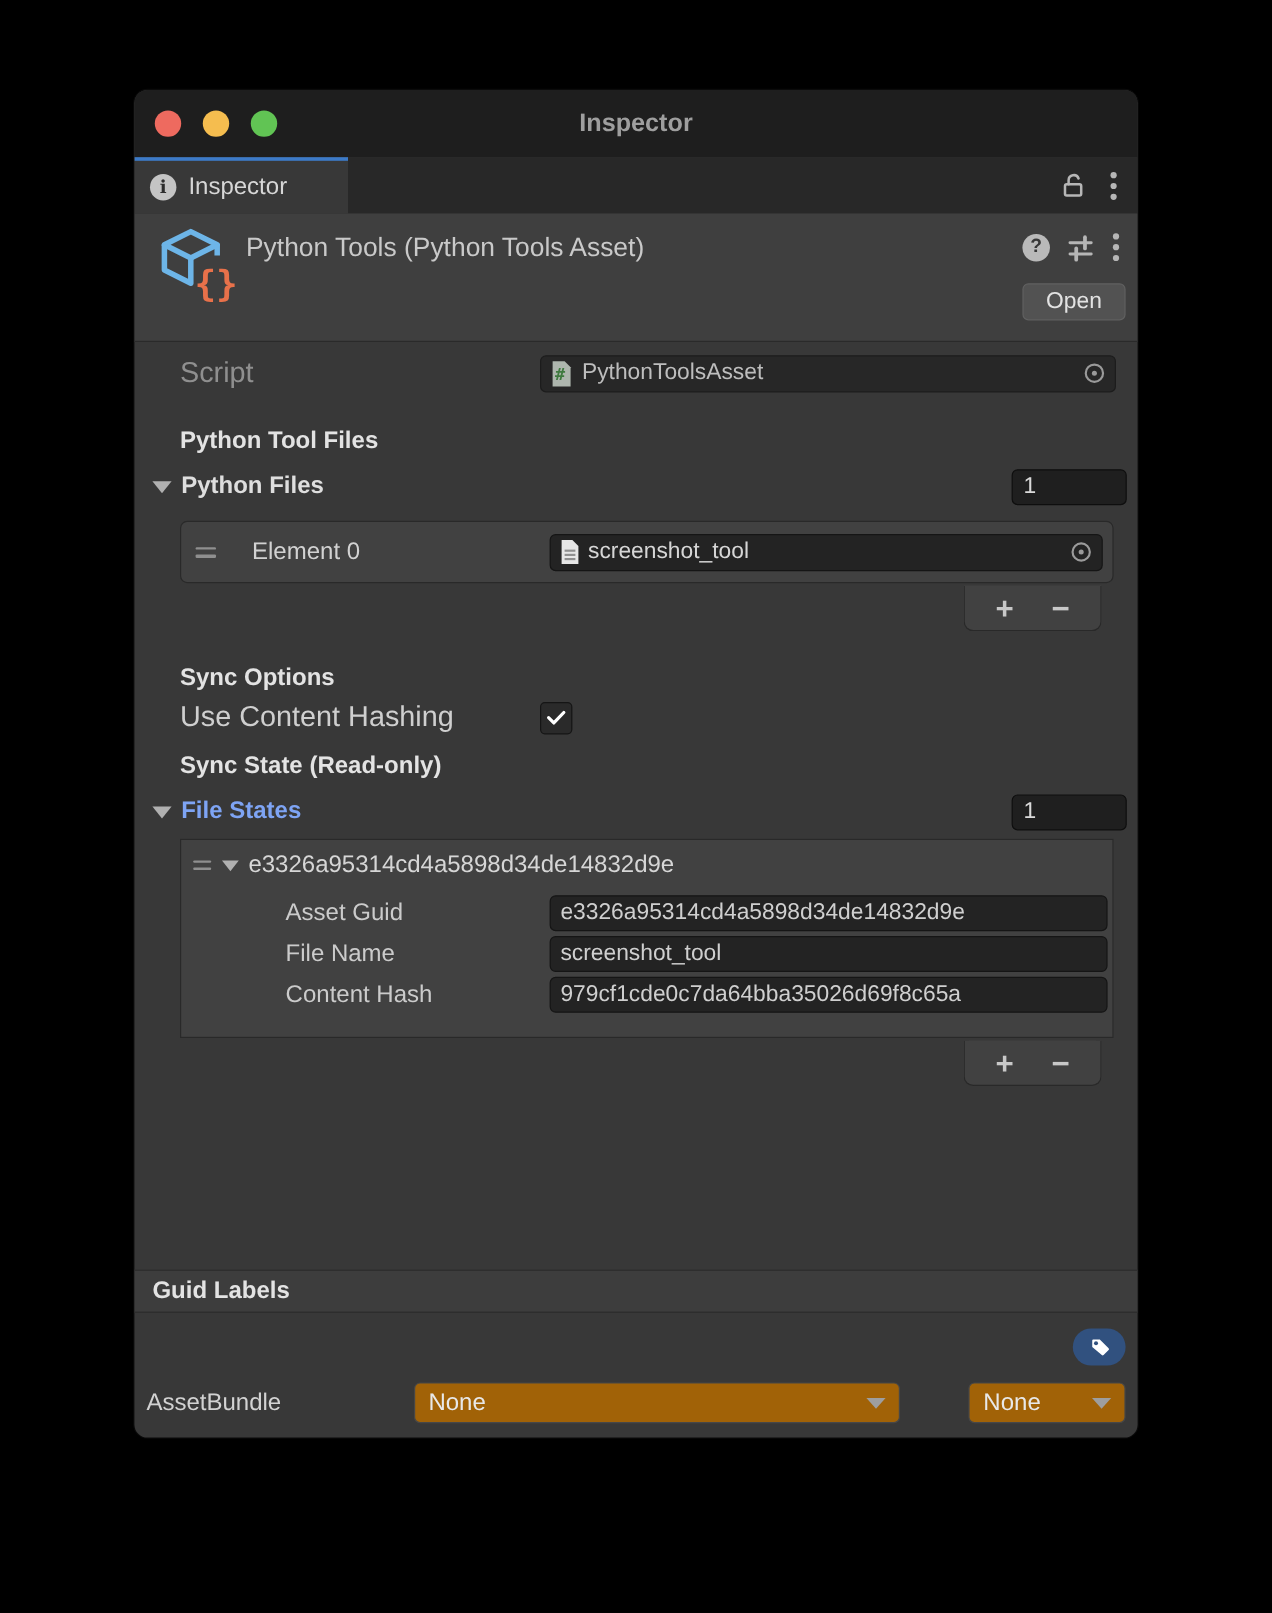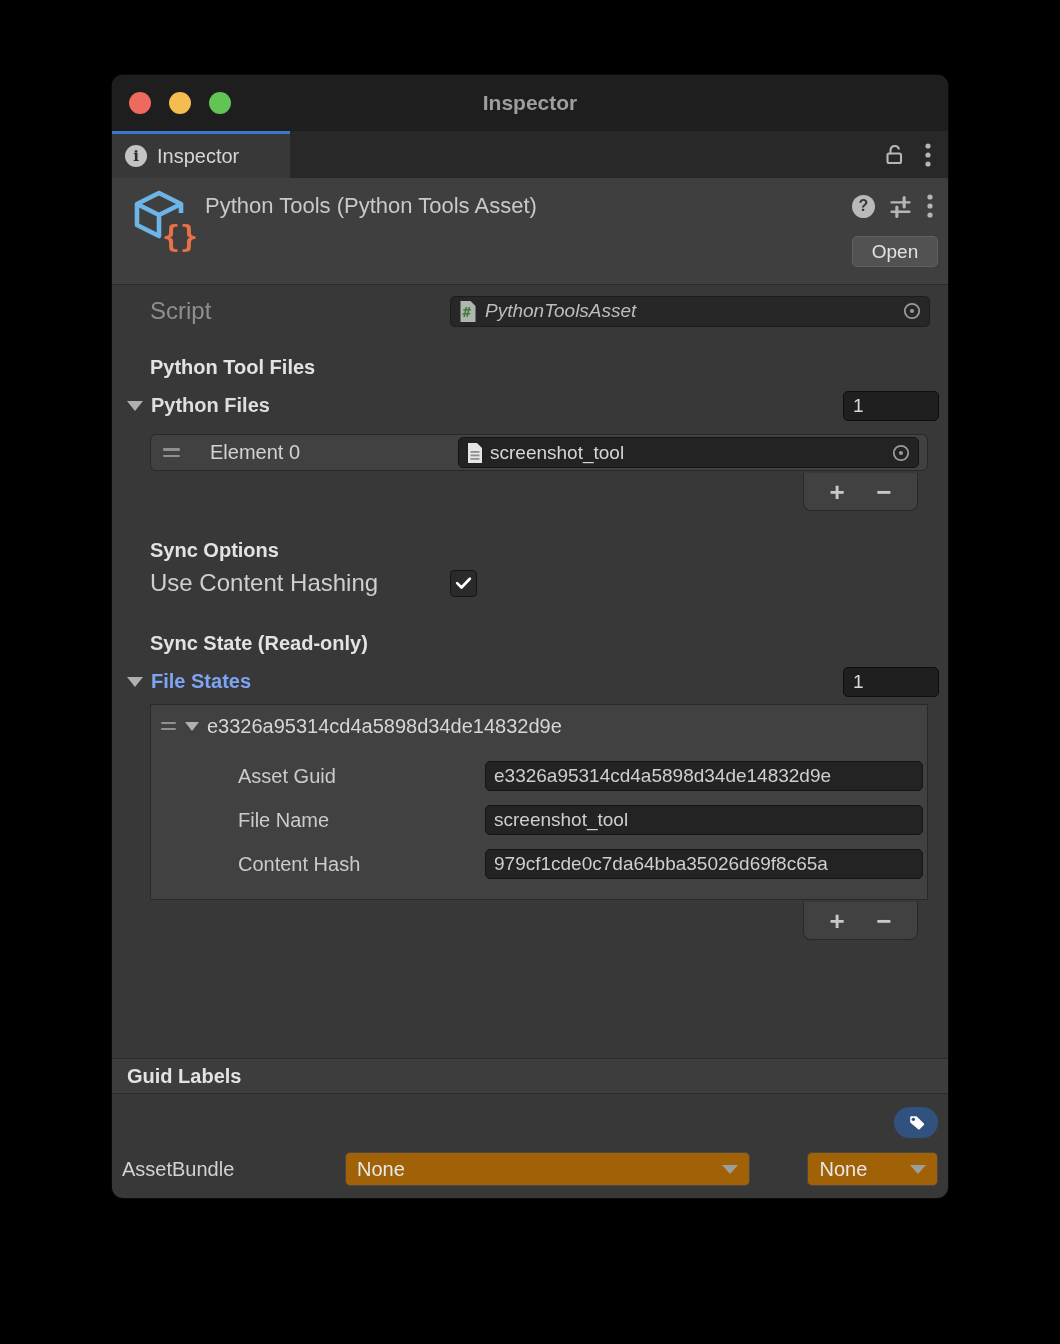--- a/index.html
+++ b/index.html
@@ -43,36 +43,36 @@
               color:#e2e2e2; font-size:19px; display:flex; align-items:center; justify-content:center;
               padding:0 14px; }
 
   
   .body { padding-top:9px; position:relative; }
   .row { display:flex; align-items:center; height:34px; padding:0 18px 0 38px; }
   .row-label { width:300px; flex:none; font-size:24px; color:#cfcfcf; }
   .row-label.dim { color:#8f8f8f; }
   .field { flex:1; height:31px; background:#272727; border:1px solid #1c1c1c; border-radius:5px;
            display:flex; align-items:center; padding:0 7px; gap:7px; overflow:hidden; }
-  .field-text { flex:1; font-size:19px; color:#bdbdbd; white-space:nowrap; overflow:hidden;font-style:italic; }
+  .field-text { flex:1; font-size:19px; color:#bdbdbd; white-space:nowrap; overflow:hidden; }
   .sect { margin-top:26px; height:26px; display:flex; align-items:center; padding-left:38px;
           font-size:20px; font-weight:bold; color:#e3e3e3; }
   .fold-row { margin-top:10px; height:31px; display:flex; align-items:center;
               padding-left:15px; padding-right:9px; }
   .tri { width:0; height:0; border-left:8px solid transparent; border-right:8px solid transparent;
          border-top:10px solid #b0b0b0; margin-right:8px; flex:none; }
   .fold-label { font-size:20px; font-weight:bold; color:#dedede; }
   .fold-label.blue { color:#7ea4f4; }
   .count-field { margin-left:auto; width:96px; height:30px; background:#1f1f1f;
                  border:1px solid #0e0e0e; border-radius:5px; color:#dadada; font-size:19px;
                  display:flex; align-items:center; padding-left:9px; }
 
   
   .list-box { margin:13px 20px 0 38px; background:#414141; border:1px solid #292929;
-              border-radius:6px; height:37px; display:flex; align-items:center;
+              border-radius:6px; height:52px; display:flex; align-items:center;
               padding:0 8px 0 12px; }
   .drag { display:flex; flex-direction:column; gap:4px; flex:none; }
   .drag i { display:block; width:17px; height:2.5px; background:#8f8f8f; border-radius:1px; }
   .elem-label { margin-left:30px; width:248px; flex:none; font-size:20px; color:#d2d2d2; }
   .obj-field { flex:1; height:31px; background:#232323; border:1px solid #151515; border-radius:5px;
                display:flex; align-items:center; padding:0 7px; gap:6px; overflow:hidden; }
   .obj-text { flex:1; font-size:19px; color:#d6d6d6; white-space:nowrap; overflow:hidden; }
   .list-footer { width:115px; height:38px; margin:2px 30px 0 auto; background:#414141;
                  border:1px solid #292929; border-top:none; border-radius:0 0 8px 8px;
                  display:flex; align-items:center; justify-content:space-evenly; }
@@ -84,21 +84,21 @@
 
   
   .state-box { margin:7px 20px 0 38px; background:#414141; border:1px solid #292929;
                border-radius:0; padding-bottom:20px; }
   .state-head { height:42px; display:flex; align-items:center; padding-left:10px; }
   .drag-sm { display:flex; flex-direction:column; gap:3.5px; flex:none; margin-right:9px; }
   .drag-sm i { display:block; width:15px; height:2.5px; background:#8f8f8f; border-radius:1px; }
   .tri-sm { width:0; height:0; border-left:7px solid transparent; border-right:7px solid transparent;
             border-top:9px solid #b0b0b0; margin-right:8px; flex:none; }
   .state-title { font-size:20px; color:#d6d6d6; white-space:nowrap; overflow:hidden; }
-  .state-row { display:flex; align-items:center; height:30px; margin-top:14px; padding-right:4px;gap:27px; }
+  .state-row { display:flex; align-items:center; height:30px; margin-top:4px; padding-right:4px; }
   .state-row-label { width:307px; flex:none; padding-left:87px; font-size:20px; color:#cbcbcb; }
   .state-field { flex:1; height:30px; background:#232323; border:1px solid #151515; border-radius:5px;
                  display:flex; align-items:center; padding:0 8px; font-size:19px; color:#cfcfcf;
                  white-space:nowrap; overflow:hidden; }
 
   
   .asset-labels { position:absolute; left:0; right:0; top:983px; bottom:0; }
   .al-head { height:36px; background:#3d3d3d; border-top:1px solid #2b2b2b; border-bottom:1px solid #2b2b2b;
              display:flex; align-items:center; padding-left:15px;
              font-size:20px; font-weight:bold; color:#e3e3e3; }
@@ -237,21 +237,21 @@
     <div class="sect" style="">Sync Options</div>
     <div class="row" style="margin-top:5px; height:30px;">
       <span class="row-label">Use Content Hashing</span>
       <span class="checkbox">
         <svg width="19" height="19" viewBox="0 0 24 24">
           <polyline points="20,6 9.5,17 4,11.5" fill="none" stroke="#ffffff" stroke-width="3.4" stroke-linecap="round" stroke-linejoin="round"></polyline>
         </svg>
       </span>
     </div>
 
-    <div class="sect" style="margin-top:32px;">Sync State (Read-only)</div>
+    <div class="sect" style="margin-top:12px;">Sync State (Read-only)</div>
 
     <div class="fold-row">
       <span class="tri"></span>
       <span class="fold-label blue">File States</span>
       <div class="count-field">1</div>
     </div>
 
     <div class="state-box">
       <div class="state-head">
         <span class="drag-sm">

